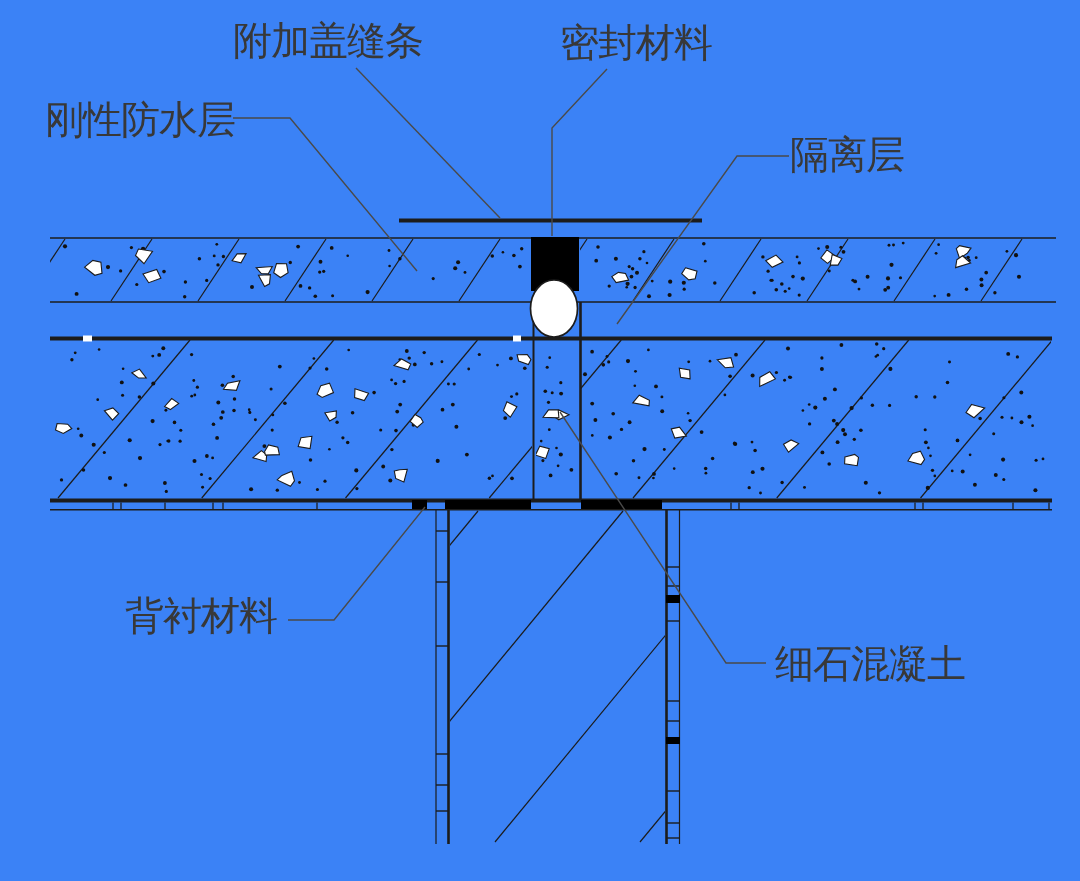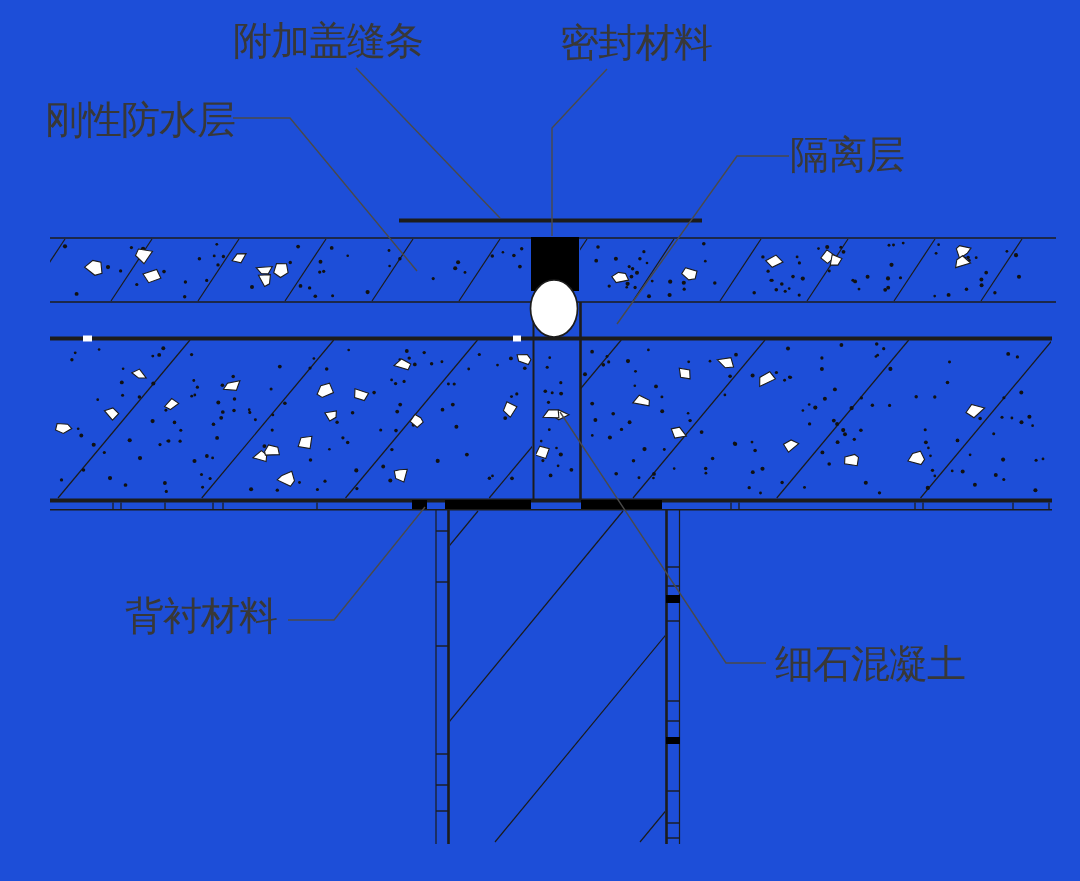--- a/index.html
+++ b/index.html
@@ -1,16 +1,16 @@
 <!DOCTYPE html>
 <html><head>
 <meta charset="utf-8">
 <style>
   html,body{margin:0;padding:0;background:#ffffff;}
-  #stage{position:relative;width:1080px;height:881px;background:#1d4ed8;overflow:hidden;
+  #stage{position:relative;width:1080px;height:881px;background:#3b82f6;overflow:hidden;
          font-family:"Liberation Serif","DejaVu Serif",serif;}
   svg{display:block;}
   text.lbl{font-family:"Liberation Serif","DejaVu Serif",serif;font-size:39px;fill:#383838;letter-spacing:-1px;}
 </style>
 </head>
 <body>
 
 <div id="stage">
 <svg id="cad" width="1080" height="881" viewBox="0 0 1080 881">
 

